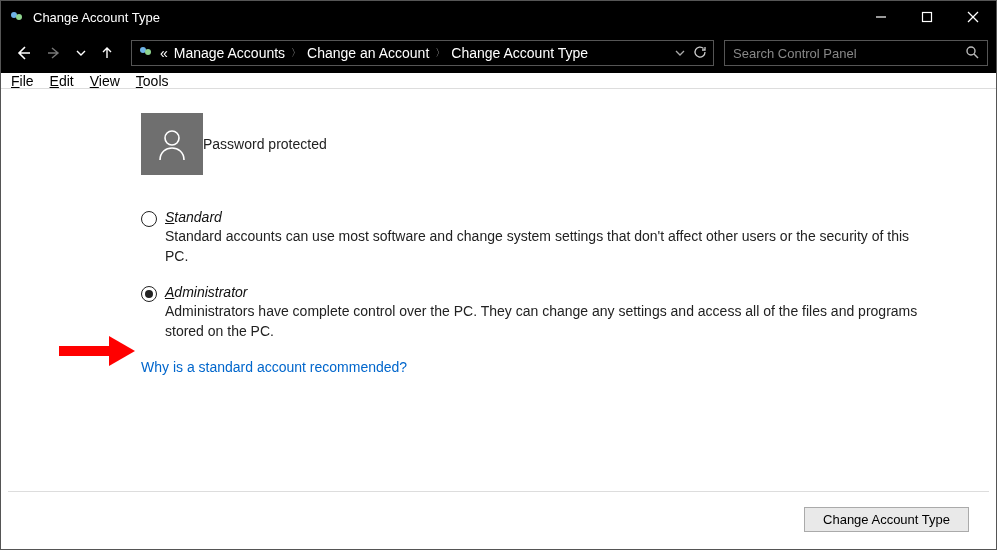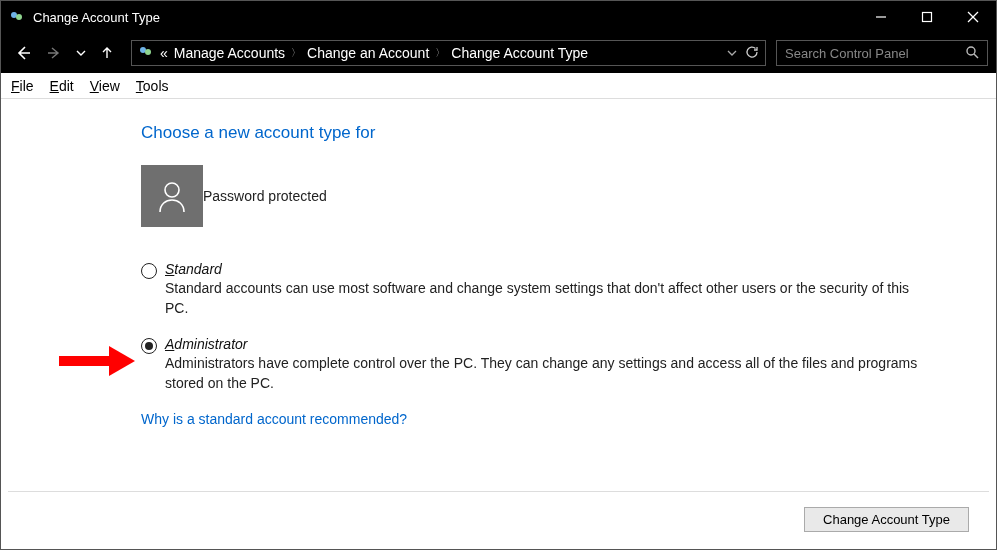--- a/index.html
+++ b/index.html
@@ -59,32 +59,32 @@
     font-size: 14px;
     margin: 0 6px;
   }
   .breadcrumb-box .sep { color: #aaa; font-size: 10px; }
   .breadcrumb-right {
     margin-left: auto;
     display:flex; align-items:center; gap:8px;
     color:#aaa;
   }
   .searchbox {
-    width: 212px;
+    width: 264px;
     height: 26px;
     border: 1px solid #555;
     display:flex; align-items:center;
     padding: 0 8px;
     color:#888;
     font-size:13px;
     justify-content: space-between;
   }
   
   .menubar {
-    height: 26px;
+    height: 16px;
     display: flex;
     align-items: center;
     gap: 16px;
     padding: 0 10px;
     border-bottom: 1px solid #ddd;
     font-size: 14px;
   }
   .menubar span { cursor: default; }
   .menubar .ul { text-decoration: underline; text-decoration-thickness:1px; }
   
@@ -249,21 +249,20 @@
 </div>
 
 <div class="menubar">
   <span><span class="ul">F</span><span>ile</span></span>
   <span><span class="ul">E</span><span>dit</span></span>
   <span><span class="ul">V</span><span>iew</span></span>
   <span><span class="ul">T</span><span>ools</span></span>
 </div>
 
 <div class="content">
-  <div class="heading">Choose a new account type for</div>
 
   <div class="profile">
     <div class="avatar">
       <svg width="36" height="36" viewBox="0 0 36 36">
         <circle cx="18" cy="12" r="7" stroke="#fff" stroke-width="1.6" fill="none"></circle>
         <path d="M6 34c0-8 6-12 12-12s12 4 12 12" stroke="#fff" stroke-width="1.6" fill="none"></path>
       </svg>
     </div>
     <div class="protected">Password protected</div>
   </div>

